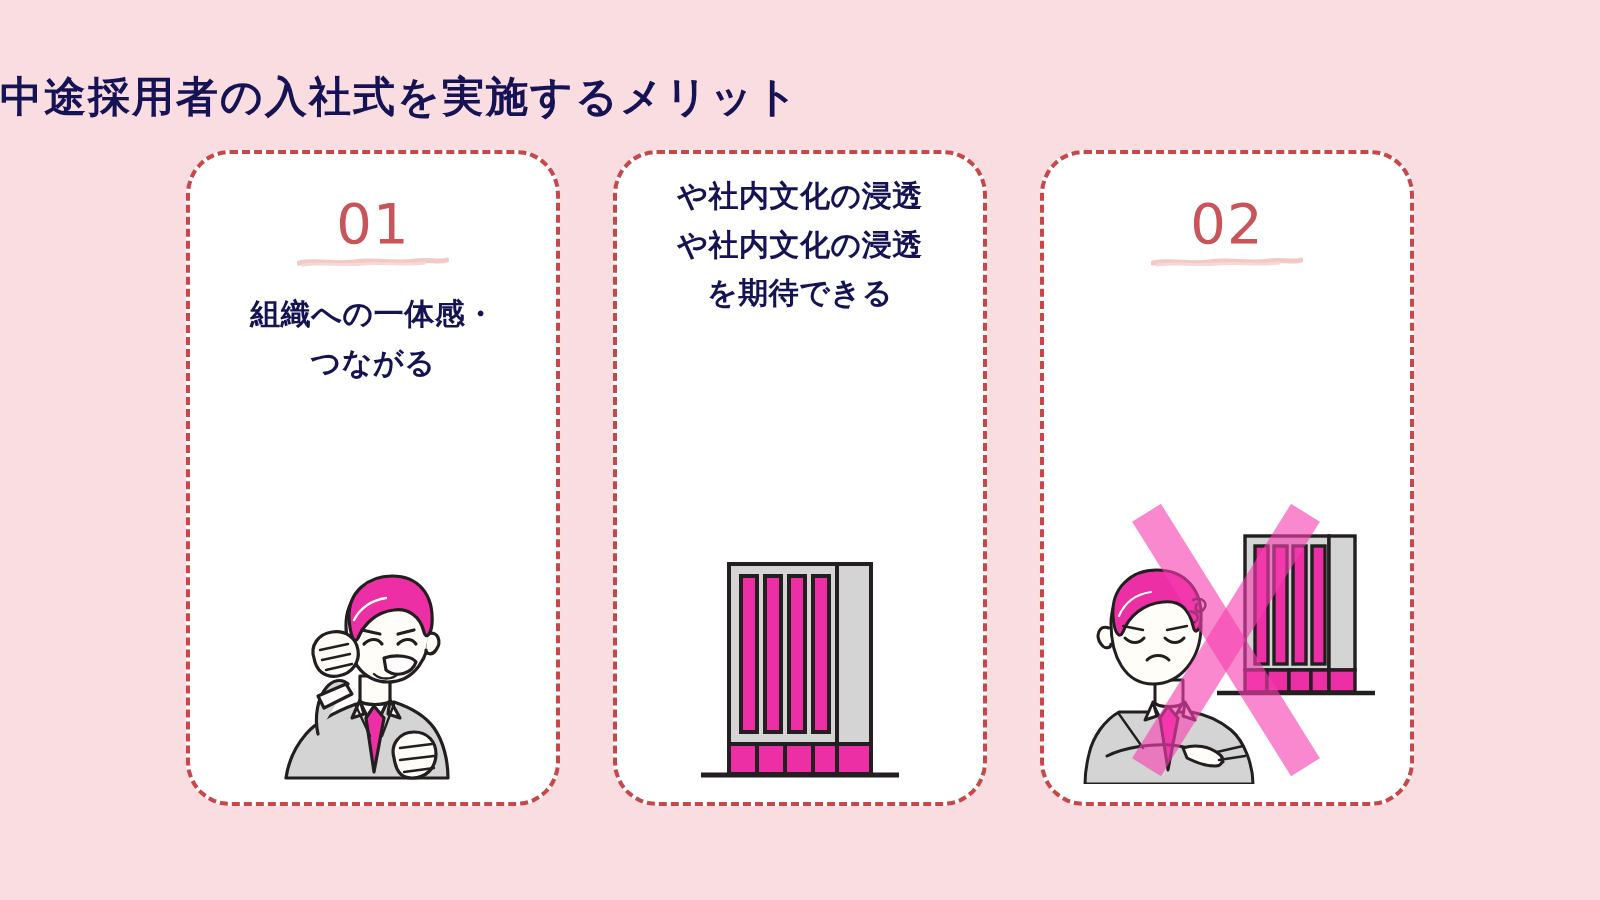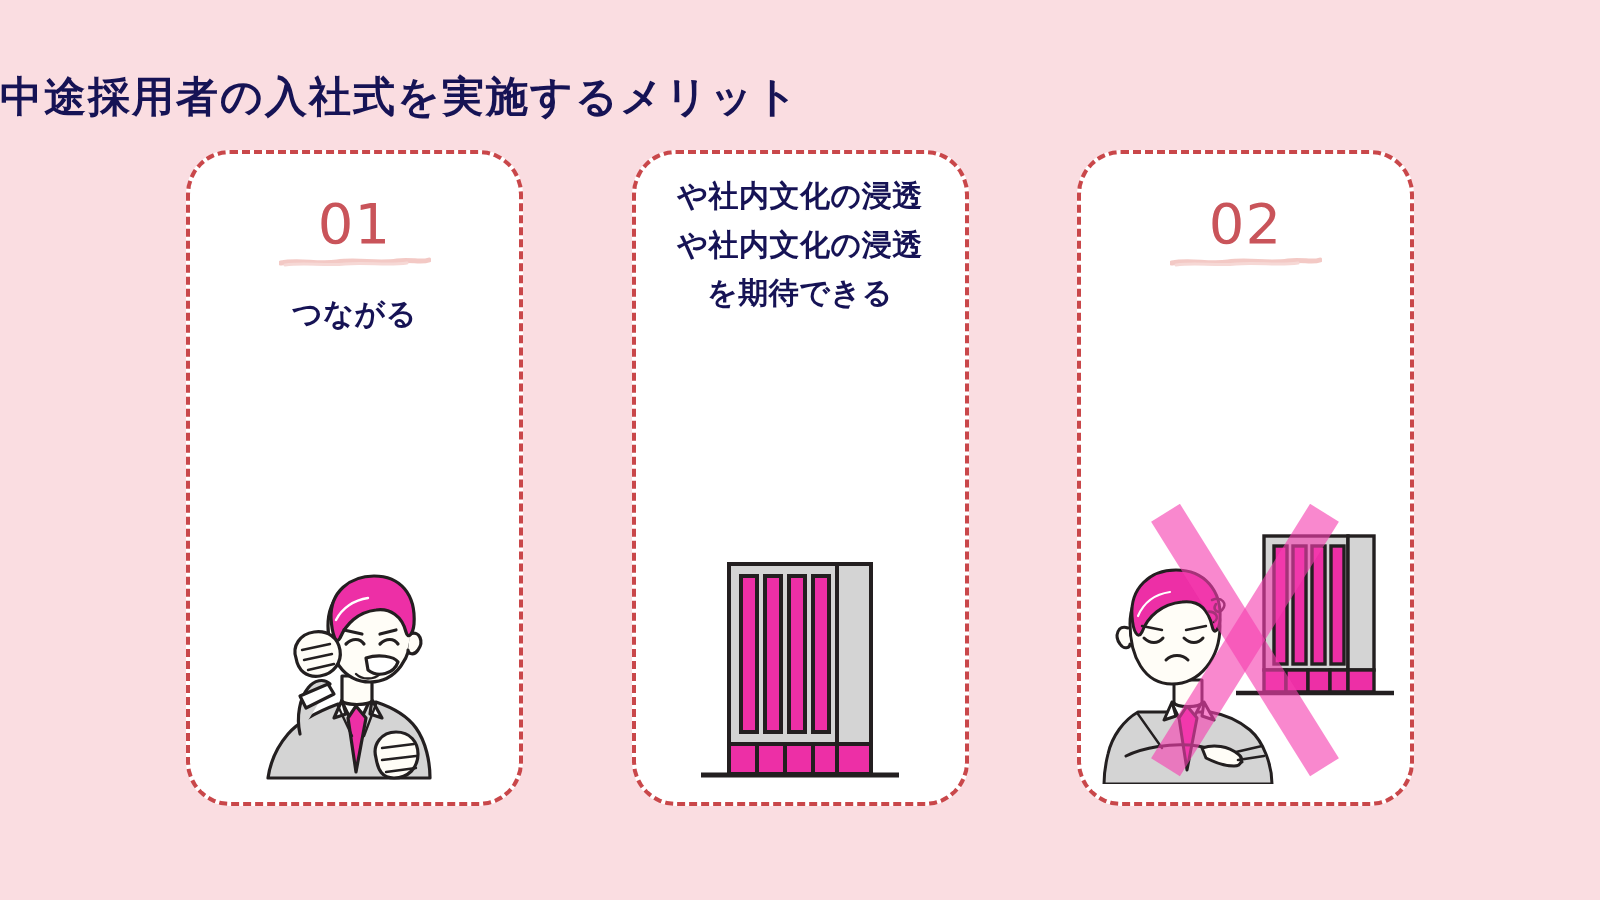--- a/index.html
+++ b/index.html
@@ -44,21 +44,21 @@
     top: 150px;
     left: 186px;
     width: 1228px;
     height: 656px;
     display: flex;
     justify-content: space-between;
   }
 
   .card {
     position: relative;
-    width: 337px;
+    width: 374px;
     height: 656px;
     box-sizing: border-box;
     border: 4px dashed #c9474a;
     border-radius: 44px;
     background: #ffffff;
     display: flex;
     flex-direction: column;
     align-items: center;
   }
 
@@ -129,20 +129,21 @@
     <div class="card">
       <div class="num-wrap">
         <svg class="brush" viewBox="0 0 152 14" preserveAspectRatio="none">
           <path d="M2,9 C20,5 38,11 58,8 C78,5 98,10 118,7 C132,5 142,9 150,6" stroke="#f2c6c2" stroke-width="5" fill="none" stroke-linecap="round" opacity="0.95"></path>
           <path d="M6,11 C26,8 46,12 66,10 C88,8 108,12 128,9" stroke="#f6d8d5" stroke-width="3" fill="none" stroke-linecap="round"></path>
         </svg>
         <div class="num">01</div>
       </div>
 
       <div class="card-text">
+        <div>組織への一体感・</div>
         <div>つながる</div>
       </div>
 
       <div class="illus">
 
         <svg width="250" height="250" viewBox="0 0 250 250">
           <g fill="none" stroke="#231f20" stroke-width="3.2" stroke-linejoin="round" stroke-linecap="round">
 
             <path d="M108,170 C92,176 70,186 58,200 C46,214 40,230 38,244 L200,244
                      C200,228 196,208 186,194 C176,180 158,172 146,168 Z" fill="#d4d4d4"></path>

